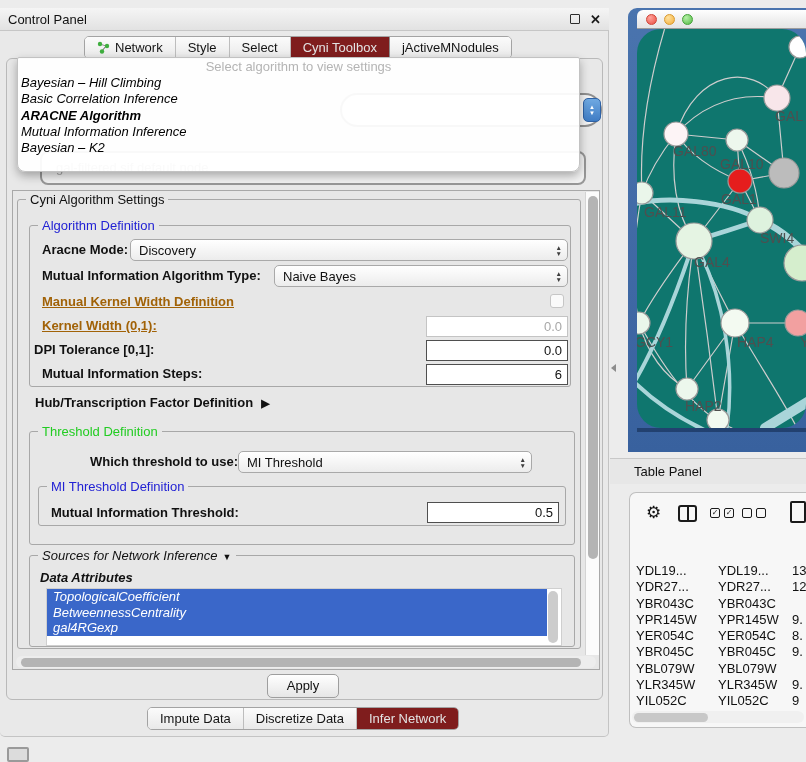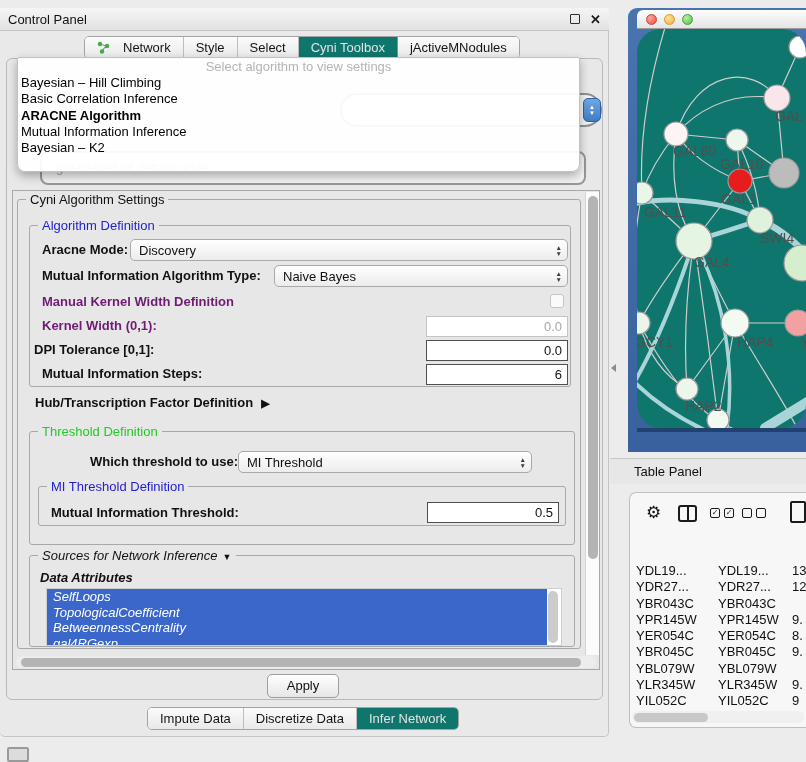--- a/index.html
+++ b/index.html
@@ -17,23 +17,23 @@
   .float-ico { width:10px; height:10px; border:1.5px solid #2c2c2c; border-radius:1px; margin-right:10px; }
   .close-ico { font-weight:bold; font-size:13px; color:#1a1a1a; }
 
   
   .tabstrip { display:flex; height:23px; border:1px solid #a3a3a3; border-radius:5px;
     overflow:hidden; background:#f3f3f3; }
   #cp-tabs { left:84px; top:36px; }
   #bottom-tabs { left:147px; top:707px; }
   .tab { padding:0 12px; line-height:21px; color:#141414; white-space:nowrap;
     background:linear-gradient(#fbfbfb,#e9e9e9); border-right:1px solid #bdbdbd;
-    display:flex; align-items:center; gap:13px; }
+    display:flex; align-items:center; gap:5px; }
   .tab:last-child { border-right:none; }
-  .tab.selected { background:#0f766e; color:#e3e3e3; border-right-color:#8d8d8d; }
+  .tab.selected { background:#7f1d1d; color:#e3e3e3; border-right-color:#8d8d8d; }
 
   
   #cp-body { left:6px; top:58px; width:597px; height:642px; background:#e8e8e8;
     border:1px solid #b9b9b9; border-radius:6px; }
 
   
   #frag-combo1 { left:340px; top:93px; width:262px; height:34px; border:2px solid #8f8f8f;
     border-radius:17px; background:#f3f3f3; z-index:1; }
   #frag-stepper { left:583px; top:98px; width:18px; height:24px; border:1px solid #2e62a6;
     border-radius:5px; background:linear-gradient(#6fa9e2,#3f7cc4); z-index:2;
@@ -41,32 +41,32 @@
     color:#fff; font-size:6px; line-height:6px; }
   #frag-combo2 { left:40px; top:151px; width:546px; height:34px; border:2px solid #979797;
     border-radius:8px; background:#f2f2f2; color:#a8a8a8; line-height:30px;
     padding-left:14px; z-index:1; }
 
   
   #popup { left:17px; top:57px; width:563px; height:115px; z-index:50;
     background:rgba(255,255,255,0.94); border:1px solid #c2c2c2;
     border-radius:2px 2px 8px 8px; box-shadow:0 4px 10px rgba(0,0,0,0.30); }
   #popup .ph { text-align:center; color:#b4b4b4; height:17px; line-height:17px; }
-  .popup-item { height:16.3px; line-height:16.3px; padding-left:3px; color:#000; }
+  .popup-item { height:16.3px; line-height:16.3px; padding-left:3px; color:#000;font-style:italic; }
   .popup-item.bold { font-weight:bold; }
 
   
   #settings { left:12px; top:190px; width:588px; height:480px; background:#e7e7e7;
     border:1px solid #a8a8a8; }
   .groupbox { position:absolute; border:1px solid #a8a8a8; border-radius:3px; }
   .legend { position:absolute; top:-8px; left:8px; background:#e7e7e7; padding:0 4px;
     white-space:nowrap; }
   .legend.blue { color:#2222d4; } .legend.green { color:#22cc22; }
   .lbl { position:absolute; white-space:nowrap; }
-  .b { font-weight:bold; } .dis { color:#701a75; }
+  .b { font-weight:bold; } .dis { color:#a16207;text-decoration:underline; }
   .combo { position:absolute; border:1px solid #a9a9a9; border-radius:5px;
     background:linear-gradient(#ffffff,#ececec); display:flex; align-items:center;
     padding-left:8px; height:22px; }
   .arrows { position:absolute; right:5px; top:50%; transform:translateY(-50%);
     display:flex; flex-direction:column; align-items:center; font-size:6.5px;
     line-height:5.5px; color:#3d3d3d; }
   .arrows::before { content:"▲"; } .arrows::after { content:"▼"; }
   .field { position:absolute; height:21px; background:#fff; text-align:right;
     padding:0 5px; line-height:20px; }
   .field.dark { border:1px solid #4f4f4f; }
@@ -233,21 +233,20 @@
     </div>
   </div>
 
   <div class="groupbox" style="left:16px; top:364px; width:546px; height:92px;font-style:italic;">
     <span class="legend tri-down">Sources for Network Inference</span>
     <span class="lbl b" style="left:10px; top:14px;">Data Attributes</span>
     <div id="attr-list" style="left:16px; top:32px; width:516px; height:58px;">
       <div class="vscroll" style="right:2px; top:2px; width:11px; height:54px; border:none; background:transparent;">
         <span class="thumb" style="left:0; top:0; width:10px; height:52px; background:#cccccc;"></span>
       </div>
-    <div class="attr-item">SelfLoops</div>
         <div class="attr-item">TopologicalCoefficient</div>
         <div class="attr-item">BetweennessCentrality</div>
         <div class="attr-item">gal4RGexp</div>
       </div>
   </div>
 
   <div class="vscroll" style="left:572px; top:1px; width:14px; height:463px;">
     <span class="thumb" style="left:1.5px; top:4px; width:10px; height:363px;"></span>
   </div>
   <div class="hscroll" style="left:3px; top:465px; width:580px; height:12px;">

